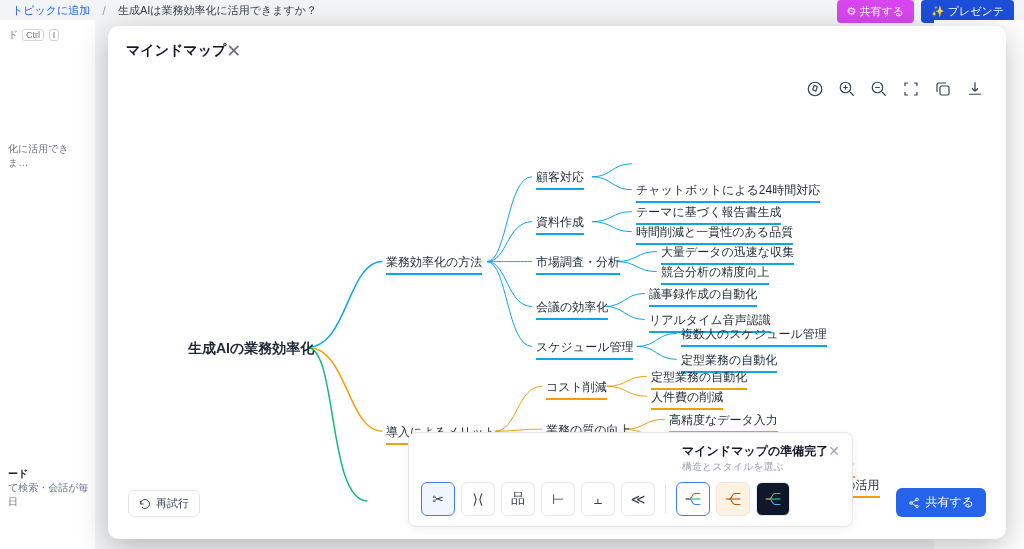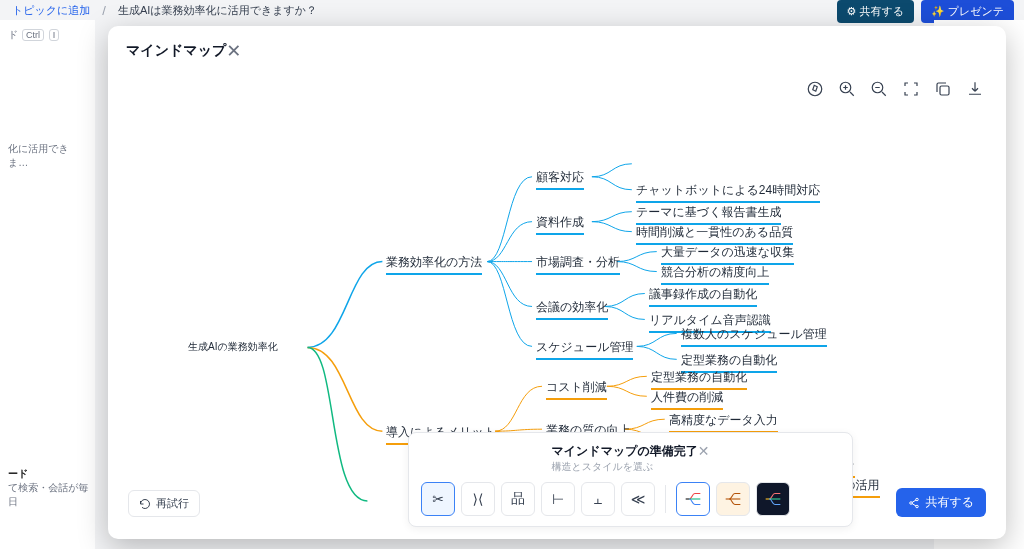--- a/index.html
+++ b/index.html
@@ -1,39 +1,39 @@
 <!DOCTYPE html>
 <html><head>
 <meta charset="utf-8">
 <style>
 *{margin:0;padding:0;box-sizing:border-box}
 body{font-family:-apple-system,'Hiragino Sans',sans-serif;background:#6b7280;width:1024px;height:549px;overflow:hidden;position:relative;font-size:13px}
 .bg-layer{position:absolute;inset:0;background:#f3f4f6}
 .bg-bar{position:absolute;top:0;left:0;right:0;height:18px;display:flex;align-items:flex-end;gap:12px;padding:0 12px}
 .bg-link{color:#2563eb;font-size:11px}
 .bg-bread{color:#374151;font-size:11px}
-.bg-btn{position:absolute;top:0;background:#0c4a6e;color:#fff;font-size:11px;padding:4px 10px;border-radius:4px}
+.bg-btn{position:absolute;top:0;background:#d946ef;color:#fff;font-size:11px;padding:4px 10px;border-radius:4px}
 .bg-btn.share{right:110px}
 .bg-btn.pres{right:10px;background:#1d4ed8}
 .bg-left{position:absolute;left:0;top:20px;bottom:0;width:95px;background:#fff;padding:8px;font-size:10px;color:#6b7280}
 .bg-right{position:absolute;right:0;top:20px;bottom:0;width:90px;background:#fff;padding:8px;font-size:8px;color:#6b7280;line-height:1.4;overflow:hidden}
 .kbd{display:inline-block;border:1px solid #d1d5db;border-radius:3px;padding:0 3px;font-size:9px;margin:0 1px}
 .modal{position:absolute;left:108px;top:26px;right:18px;bottom:10px;background:#fff;border-radius:10px;box-shadow:0 8px 30px rgba(0,0,0,.25);display:flex;flex-direction:column}
 .modal-hdr{display:flex;align-items:center;padding:14px 18px 10px}
 .modal-title{font-size:14px;font-weight:600;color:#111827}
 .close{font-size:18px;color:#6b7280;cursor:pointer;background:none;border:none}
 .toolbar{position:absolute;top:52px;right:20px;display:flex;gap:10px}
 .tb{width:22px;height:22px;display:flex;align-items:center;justify-content:center;color:#374151;cursor:pointer}
 .tb svg{width:18px;height:18px;stroke:currentColor;fill:none;stroke-width:1.6}
 .canvas{flex:1;position:relative;overflow:hidden}
 .mindmap{position:absolute;inset:0}
 .node{position:absolute;font-size:12px;color:#1f2937;white-space:nowrap;padding:2px 0;border-bottom:2px solid}
-.root{border:none;font-size:10px;font-weight:400}
+.root{border:none;font-size:14px;font-weight:700}
 .bottom-panel{position:absolute;left:300px;bottom:12px;width:445px;background:#fff;border:1px solid #e5e7eb;border-radius:8px;padding:10px 12px;box-shadow:0 2px 8px rgba(0,0,0,.06)}
-.bp-row1{display:flex;justify-content:center;align-items:flex-start;margin-bottom:8px}
+.bp-row1{display:flex;justify-content:flex-end;align-items:flex-start;margin-bottom:8px}
 .bp-title{font-size:12px;font-weight:600;color:#111827}
 .bp-sub{font-size:10px;color:#9ca3af}
 .bp-close{font-size:14px;color:#9ca3af;cursor:pointer}
 .bp-tools{display:flex;gap:6px;align-items:center}
 .bp-tool{width:34px;height:34px;border:1px solid #e5e7eb;border-radius:6px;display:flex;align-items:center;justify-content:center;cursor:pointer;font-size:14px;color:#374151}
 .bp-tool.active{border-color:#3b82f6;background:#eff6ff}
 .bp-divider{width:1px;height:28px;background:#e5e7eb;margin:0 4px}
 .style-thumb{width:34px;height:34px;border:1px solid #e5e7eb;border-radius:6px;display:flex;align-items:center;justify-content:center;cursor:pointer;font-size:10px}
 .style-thumb.active{border-color:#3b82f6}
 .st-a{background:#fff}

